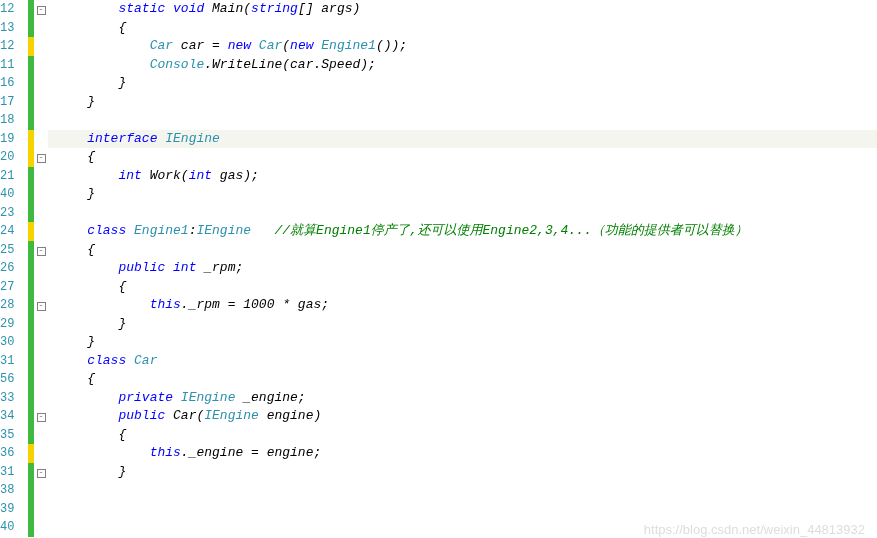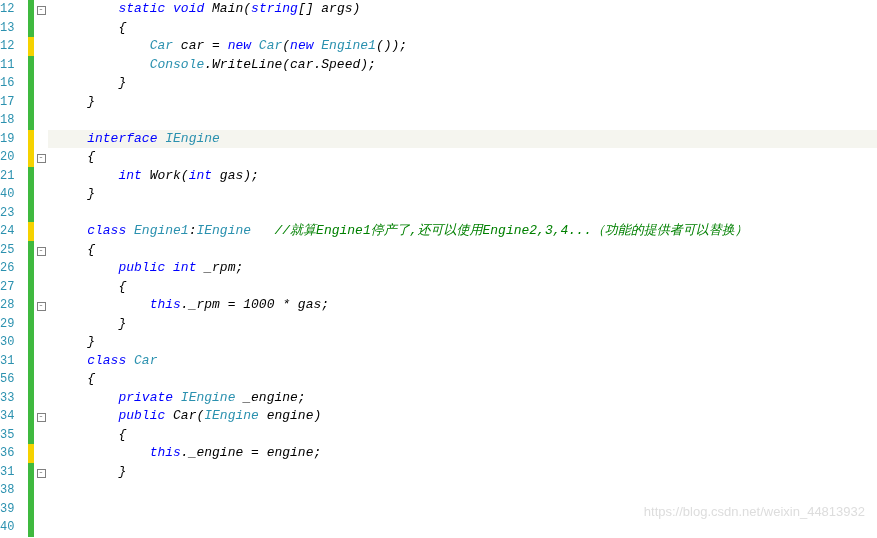--- a/index.html
+++ b/index.html
@@ -71,21 +71,21 @@
     .highlight-line {
       background: #f5f5ef;
       width: 100%;
     }
     .kw { color: #0000ff; }
     .type { color: #2b91af; }
     .comment { color: #008000; }
     .plain { color: #000000; }
     .watermark {
       position: absolute;
-      bottom: 19px;
+      bottom: 1px;
       right: 12px;
       color: #dddddd;
       font-family: Arial, sans-serif;
       font-size: 13px;
       pointer-events: none;
     }
   </style>
 </head>
 <body>
 

